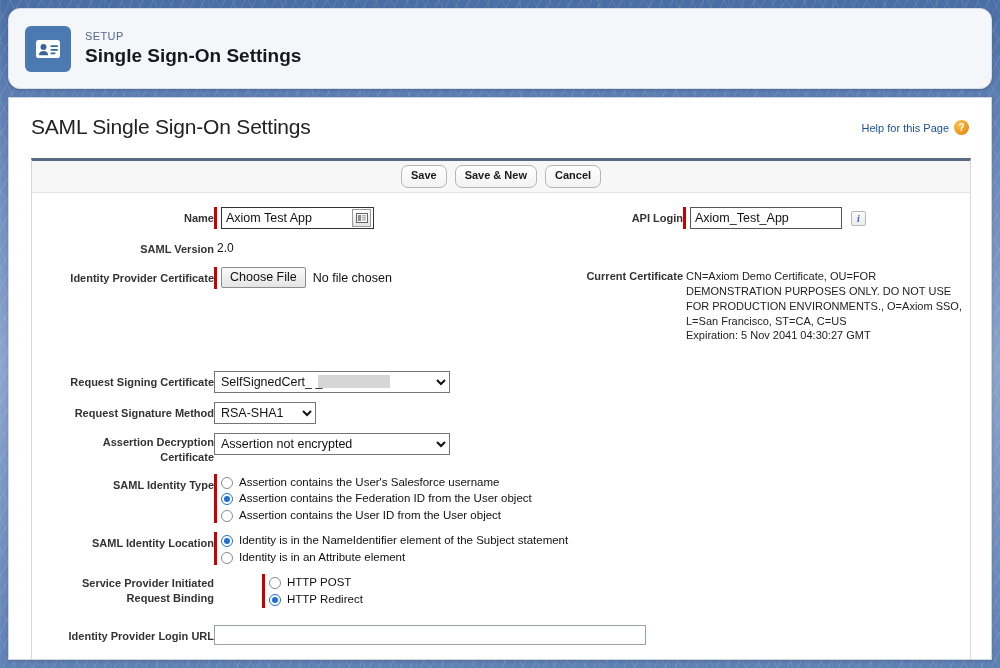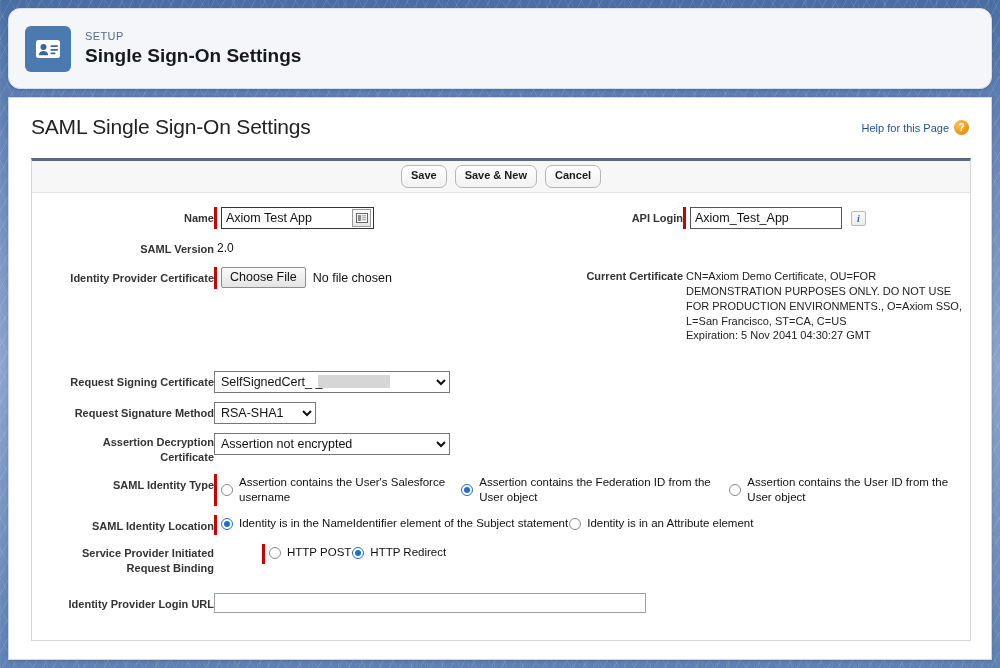--- a/index.html
+++ b/index.html
@@ -267,21 +267,21 @@
   .redact-wrap { position: relative; display: inline-block; }
   .redact-bar {
     position: absolute;
     left: 104px; top: 4px;
     width: 72px; height: 13px;
     background: #d6d6d6;
     pointer-events: none;
   }
 
   
-  .radio-group { display: flex; flex-direction: row; gap: 1px; padding-top: 1px; }
+  .radio-group { display: flex; flex-direction: column; gap: 1px; padding-top: 1px; }
   .radio-row { display: flex; align-items: center; gap: 6px; }
   .radio {
     width: 12px; height: 12px;
     border-radius: 50%;
     border: 1px solid #8a8a8a;
     background: #fff;
     position: relative;
     flex: 0 0 auto;
     cursor: pointer;
   }

